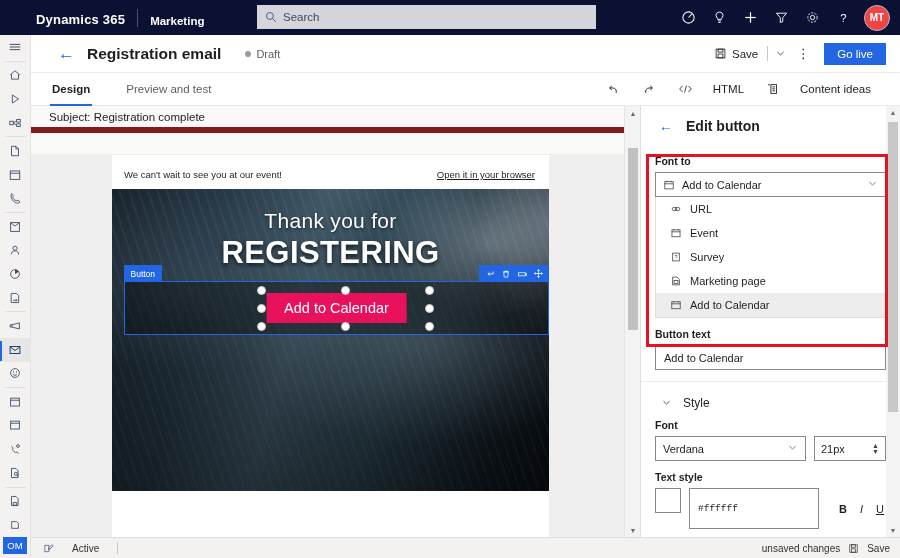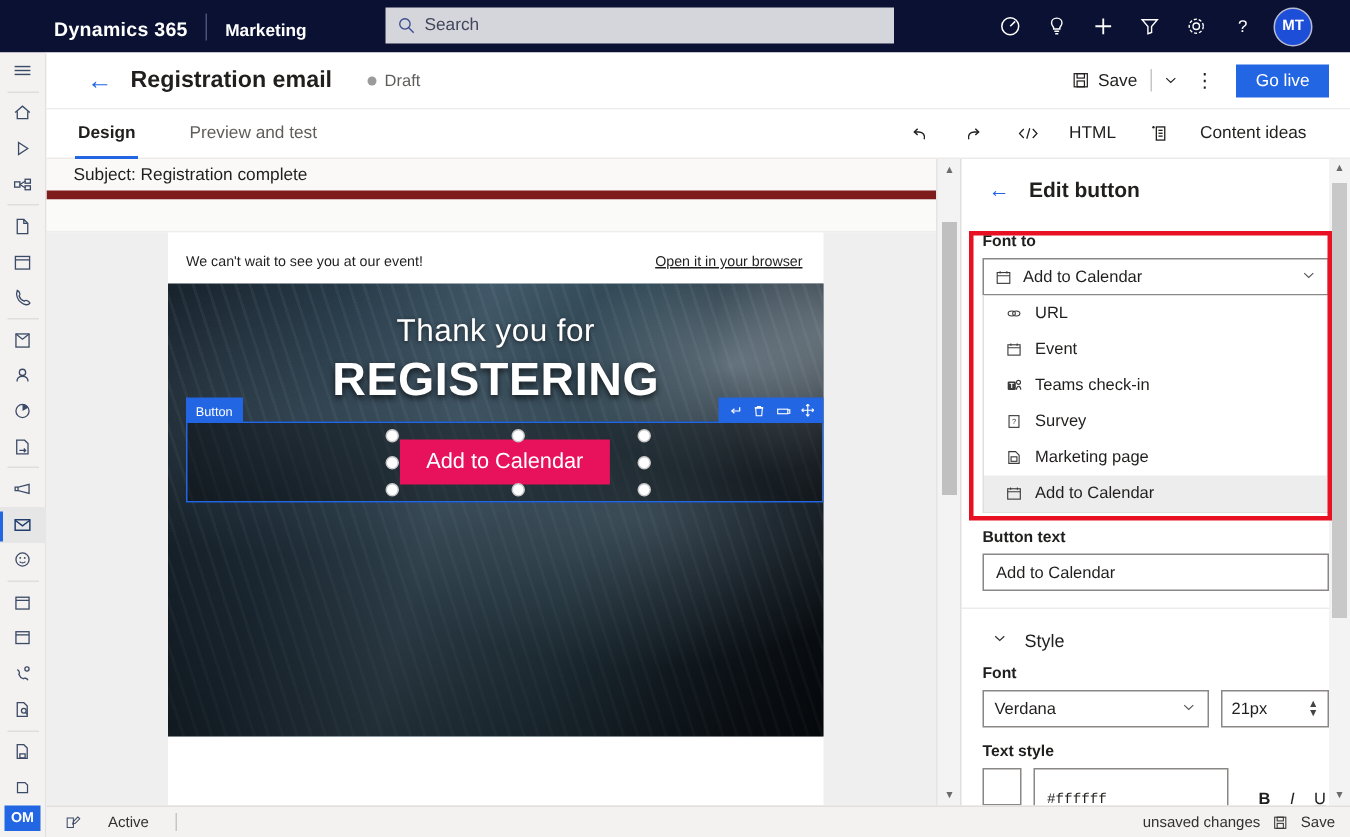--- a/index.html
+++ b/index.html
@@ -26,43 +26,43 @@
   .searchbox .ph { color: #43465c; font-size: 11.5px; }
   .topicons {
     position: absolute; right: 6px; top: 0; height: 35px;
     display: flex; align-items: center; gap: 0px;
   }
   .ticon {
     width: 31px; height: 35px; display: flex; align-items: center; justify-content: center;
     color: #ffffff;
   }
   .avatar {
-    width: 26px; height: 26px; border-radius: 50%; background: #1d4ed8;
+    width: 26px; height: 26px; border-radius: 50%; background: #ef4444;
     border: 1.5px solid #b9bcd0; color: #fff; font-size: 10px; font-weight: bold;
-    display: flex; align-items: center; justify-content: center; margin-left: 5px; margin-right: 19px;
+    display: flex; align-items: center; justify-content: center; margin-left: 5px; margin-right: 4px;
   }
 
   
   .rail {
     position: absolute; left: 0; top: 35px; width: 31px; height: 523px;
     background: #f3f2f1; border-right: 1px solid #e3e1df;
     display: flex; flex-direction: column; align-items: center;
   }
   .rail-item {
     width: 31px; height: 26px; display: flex; align-items: center; justify-content: center;
     color: #3b4a66; position: relative;
   }
   .rail-item.sel { background: #e6e6e6; }
   .rail-item.sel::before {
     content: ""; position: absolute; left: 0; top: 3px; width: 2px; height: 20px; background: #2266e3;
   }
   .rail-sep { width: 21px; height: 1px; background: #dfdedc; margin: 2px 0; }
   .om-badge {
     width: 24px; height: 19px; background: #2266e3; color: #fff;
-    font-size: 9.5px; font-weight: bold; display: flex; align-items: center; justify-content: center;
+    font-size: 9.5px; font-weight: normal; display: flex; align-items: center; justify-content: center;
     margin-top: auto; margin-bottom: 4px;
   }
 
   
   .cmdbar {
     position: absolute; left: 31px; top: 35px; width: 869px; height: 38px;
     background: #fff; border-bottom: 1px solid #edebe9; display: flex; align-items: center;
   }
   .back-arrow { margin-left: 27px; color: #2266e3; font-size: 17px; line-height: 1; }
   .page-title { margin-left: 12px; font-size: 15.5px; color: #201f1e; font-weight: bold; }
@@ -602,29 +602,20 @@
           <svg width="12" height="12" viewBox="0 0 16 16">
             <rect x="2.6" y="3.8" width="10.8" height="9.2" fill="none" stroke="#3b3b3b" stroke-width="1"></rect>
             <line x1="2.6" y1="6.4" x2="13.4" y2="6.4" stroke="#3b3b3b" stroke-width="1"></line>
             <line x1="5.2" y1="2.6" x2="5.2" y2="4.6" stroke="#3b3b3b" stroke-width="1"></line>
             <line x1="10.8" y1="2.6" x2="10.8" y2="4.6" stroke="#3b3b3b" stroke-width="1"></line>
           </svg>
           <span>Event</span>
         </div>
         <div class="dd-item">
           <svg width="12" height="12" viewBox="0 0 16 16">
-            <rect x="2.4" y="4.4" width="7.2" height="7.6" rx="1" fill="#3b3b3b"></rect>
-            <text x="6" y="10.2" font-size="6.4" font-family="Liberation Sans, sans-serif" fill="#fff" text-anchor="middle" font-weight="bold">T</text>
-            <circle cx="12" cy="5.2" r="1.8" fill="none" stroke="#3b3b3b" stroke-width="1"></circle>
-            <path d="M10.2 11.8c0-2 .9-3 1.9-3s1.9 1 1.9 3" fill="none" stroke="#3b3b3b" stroke-width="1"></path>
-          </svg>
-          <span>Teams check-in</span>
-        </div>
-        <div class="dd-item">
-          <svg width="12" height="12" viewBox="0 0 16 16">
             <rect x="3.6" y="2.8" width="8.8" height="10.4" fill="none" stroke="#3b3b3b" stroke-width="1"></rect>
             <text x="8" y="10.4" font-size="6.6" font-family="Liberation Sans, sans-serif" fill="#3b3b3b" text-anchor="middle">?</text>
           </svg>
           <span>Survey</span>
         </div>
         <div class="dd-item">
           <svg width="12" height="12" viewBox="0 0 16 16">
             <path d="M3.4 2.8h6l3.2 3.2v7.2H3.4z" fill="none" stroke="#3b3b3b" stroke-width="1"></path>
             <rect x="5.4" y="7.4" width="5.2" height="4" fill="none" stroke="#3b3b3b" stroke-width="1"></rect>
           </svg>

